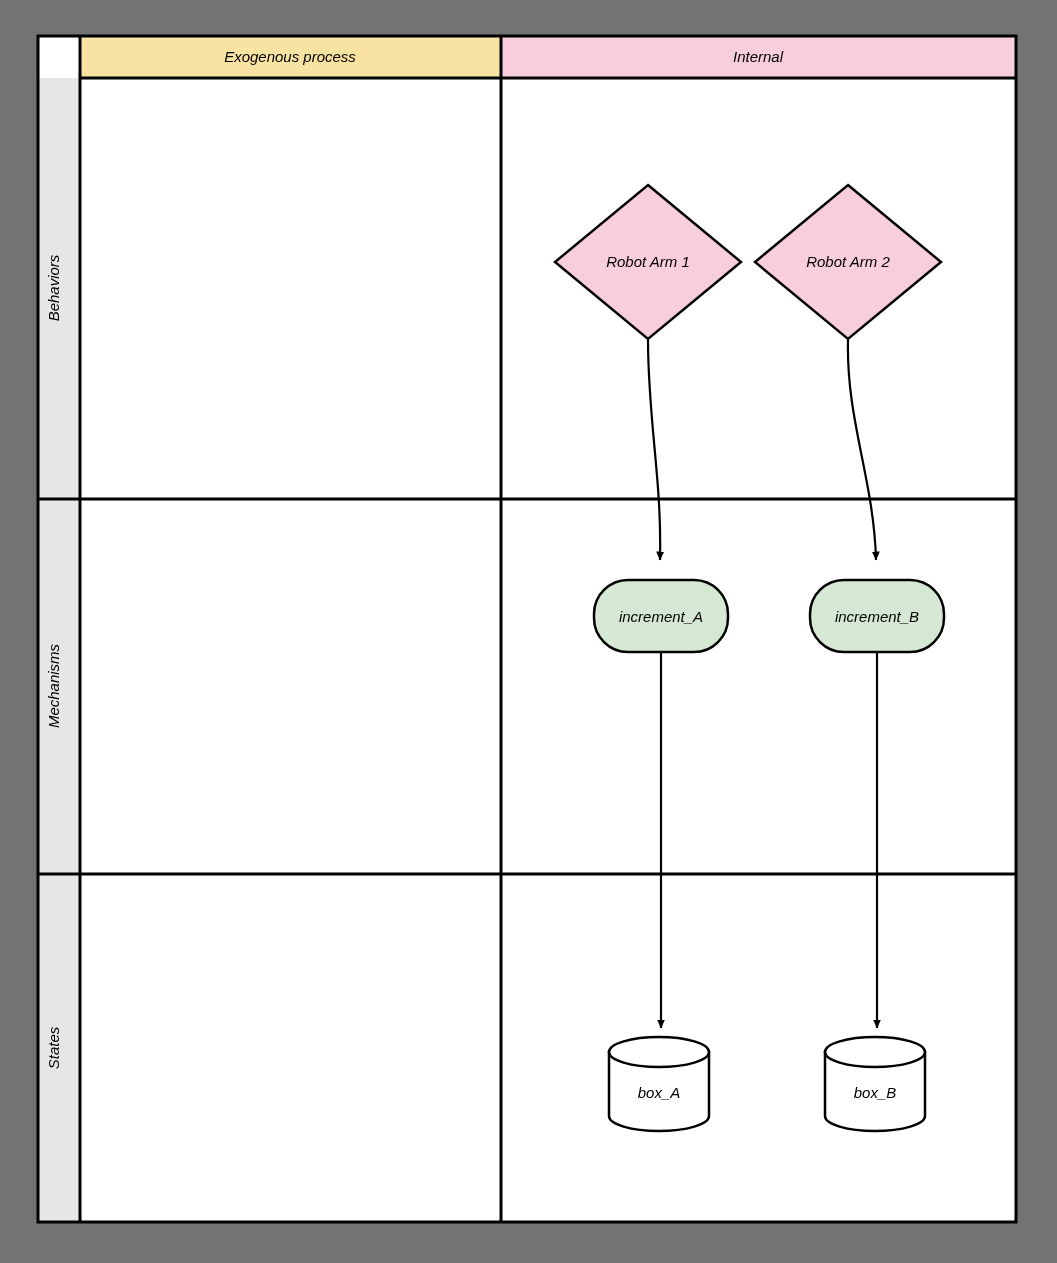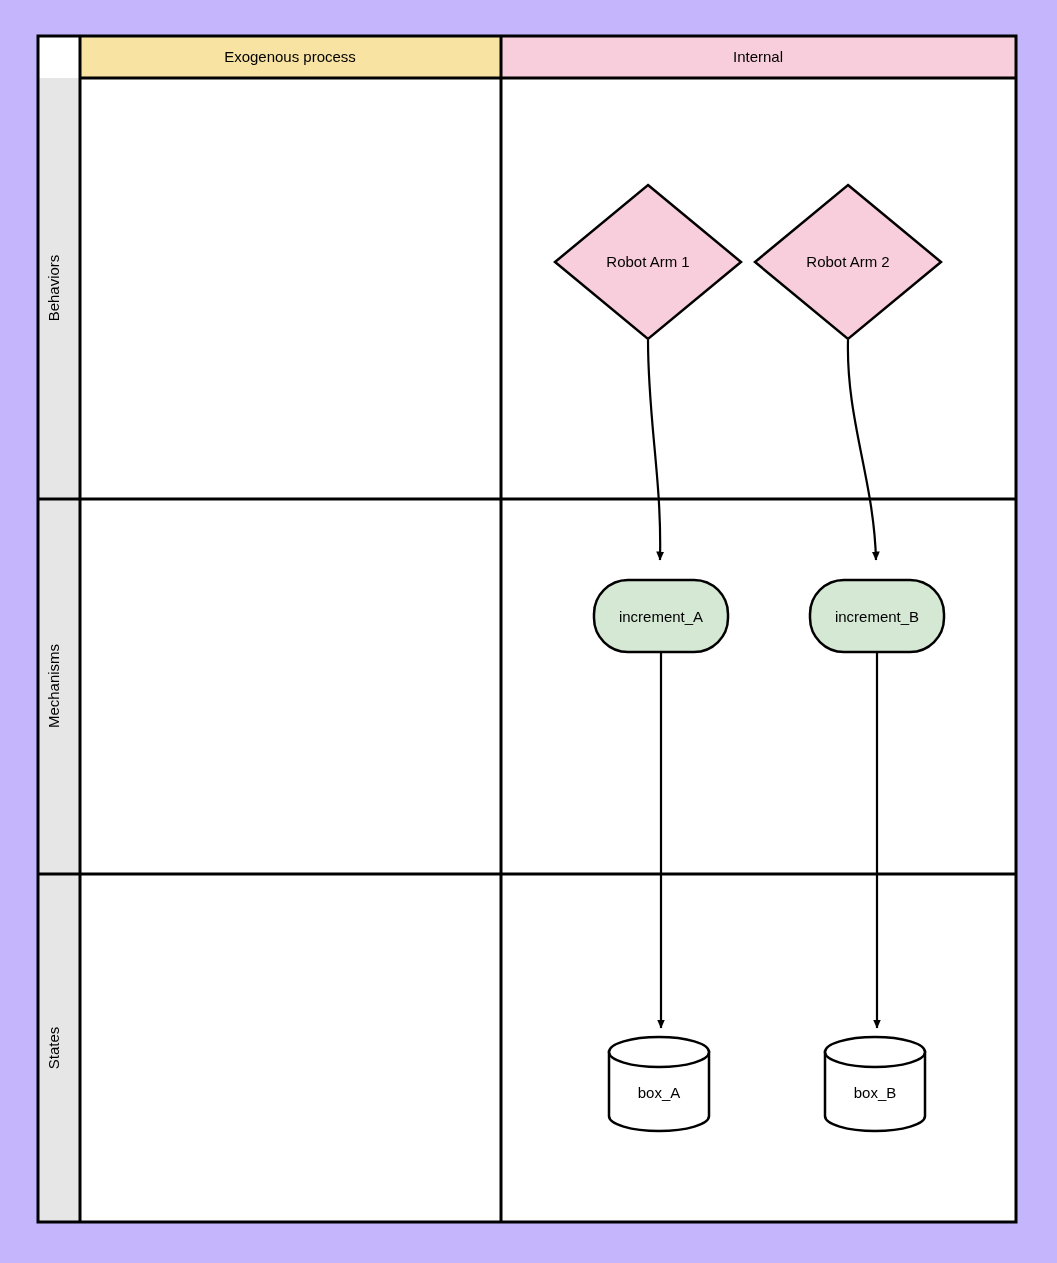--- a/index.html
+++ b/index.html
@@ -9,22 +9,23 @@
     background: #ffffff;
   }
   body {
     font-family: "Liberation Sans", sans-serif;
     -webkit-font-smoothing: antialiased;
   }
   #canvas {
     position: relative;
     width: 1057px;
     height: 1263px;
-    background: #c4b5fd;
+    background: #737373;
     overflow: hidden;
+    font-style: italic;
   }
   #diagram-svg {
     position: absolute;
     left: 0;
     top: 0;
     width: 1057px;
     height: 1263px;
   }
   .lane-header-text,
   .row-label-text,

